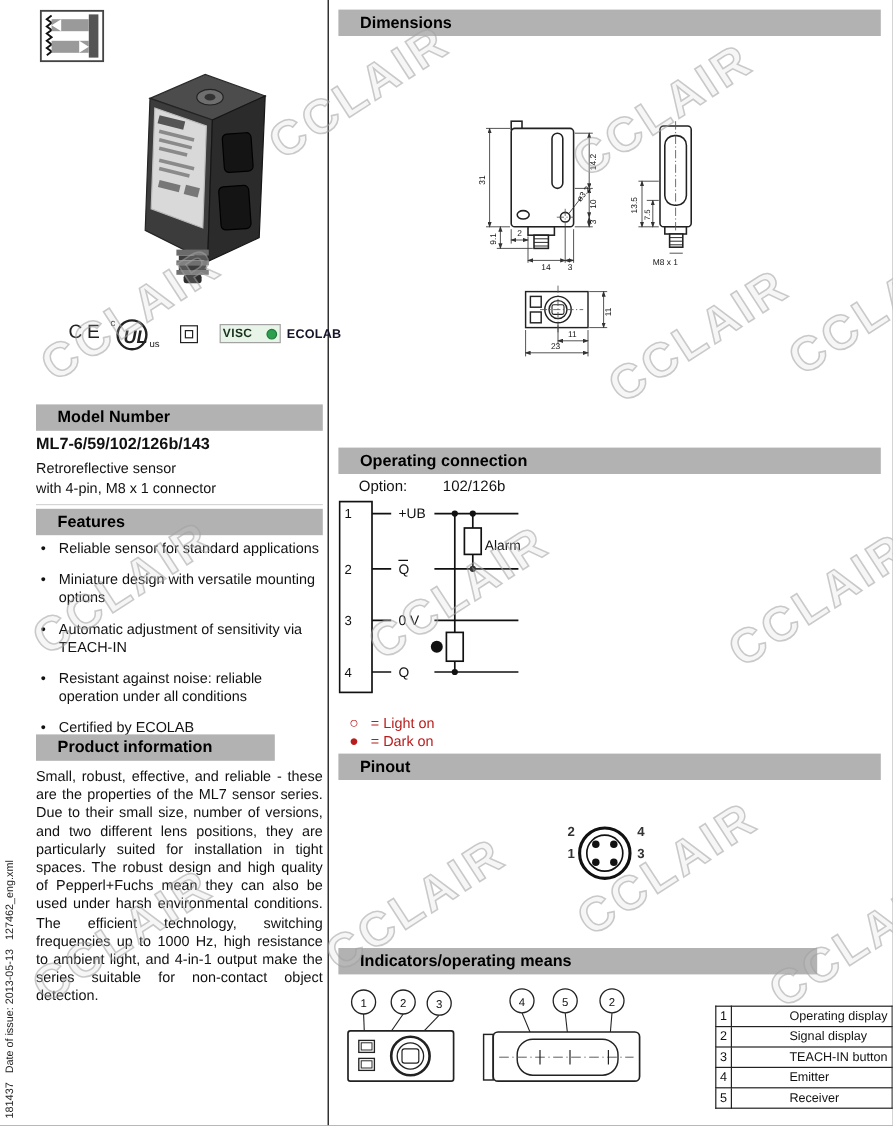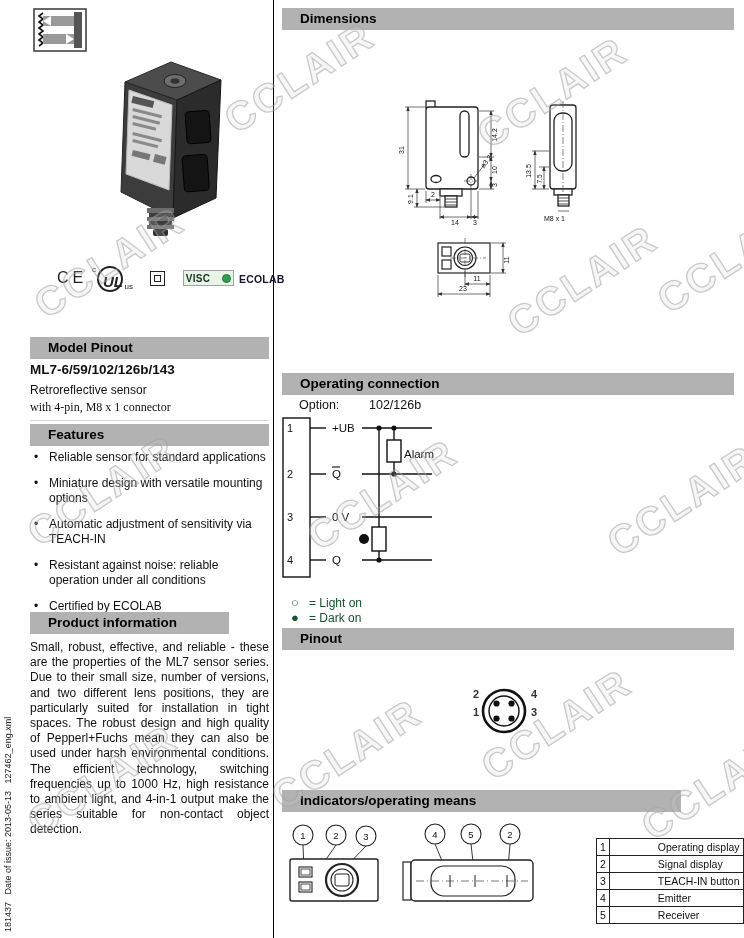--- a/index.html
+++ b/index.html
@@ -45,21 +45,21 @@
   .ul-mark .ul-c  { position:absolute; left:-7px; top:-3px; font-size:8px; color:#222; }
   .ul-mark .ul-us { position:absolute; right:-12px; bottom:-1px; font-size:8px; color:#222; }
   .sq-mark { position:absolute; left:150px; top:271px; width:15px; height:15px; border:1.6px solid #222; }
   .sq-mark:after { content:""; position:absolute; left:3px; top:3px; width:5px; height:5px; border:1.6px solid #222; }
   .visco { position:absolute; left:183px; top:270px; width:51px; height:16px; border:1px solid #a3a3a3;
            background:#e9f4e9; display:flex; align-items:center; justify-content:center; gap:12px; }
   .visco .v-txt { font-size:10px; font-weight:bold; color:#16321c; letter-spacing:0.3px; }
   .visco .v-dot { width:9px; height:9px; border-radius:50%; background:#2e9e4f; border:1px solid #1e7a35; }
   .ecolab { position:absolute; left:239px; top:273px; font-size:10.5px; font-weight:bold; color:#14142a; letter-spacing:0.2px; }
   
-  .legend-line { position:absolute; font-size:12px; color:#14532d; }
+  .legend-line { position:absolute; font-size:12px; color:#b91c1c; }
   .legend-sym { display:inline-block; width:18px; font-size:13px; }
   
   .pin-lbl { position:absolute; font-size:11px; font-weight:bold; color:#333; }
   
   .ind-table { position:absolute; left:596px; top:838px; border-collapse:collapse; }
   .ind-table td {
     border:1px solid #222; font-size:10.5px; height:17px; padding:0 3px;
     color:#111; white-space:nowrap;
   }
   .ind-table td.c-num { width:18px; text-align:center; }
@@ -131,24 +131,24 @@
     <span class="ul-c">c</span>
     <span class="ul-us">us</span>
   </span>
   <span class="sq-mark"></span>
   <span class="visco">
     <span class="v-txt">VISC</span>
     <span class="v-dot"></span>
   </span>
   <span class="ecolab">ECOLAB</span>
 
-  <div class="bar" style="left:30px; top:337px; width:239px;">Model Pinout</div>
+  <div class="bar" style="left:30px; top:337px; width:239px;">Model Number</div>
   <div class="abs model-code" style="left:30px; top:362px;">ML7-6/59/102/126b/143</div>
   <div class="abs small-txt" style="left:30px; top:383px;">Retroreflective sensor</div>
-  <div class="abs small-txt" style="left:30px; top:400px;font-family:Liberation Serif, serif;">with 4-pin, M8 x 1 connector</div>
+  <div class="abs small-txt" style="left:30px; top:400px;">with 4-pin, M8 x 1 connector</div>
   <div class="lightrule" style="left:30px; top:420px; width:239px;"></div>
 
   <div class="bar" style="left:30px; top:424px; width:239px;">Features</div>
   <ul class="feat-list">
     <li>Reliable sensor for standard applications</li>
     <li>Miniature design with versatile mounting options</li>
     <li>Automatic adjustment of sensitivity via TEACH-IN</li>
     <li>Resistant against noise: reliable operation under all conditions</li>
     <li>Certified by ECOLAB</li>
   </ul>

